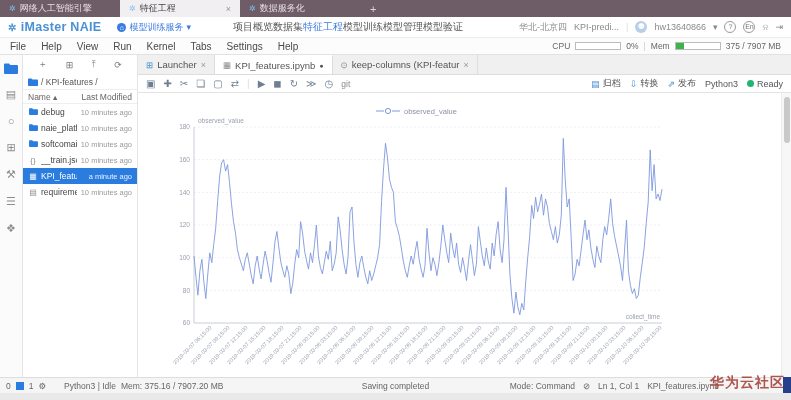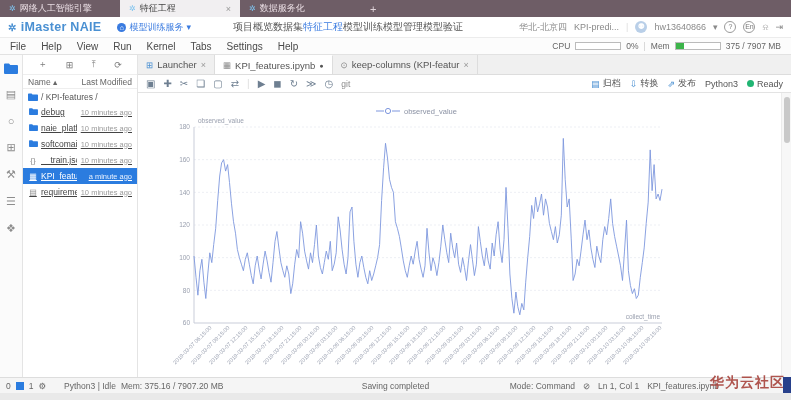--- a/index.html
+++ b/index.html
@@ -43,21 +43,21 @@
   #rail { left:0; top:55px; width:23px; height:322px; background:#fbfbfb; border-right:1px solid #e4e4e4;
           display:flex; flex-direction:column; align-items:center; padding-top:8px; gap:14px; color:#8d8d8d; font-size:11px;}
   #rail svg { display:block; }
 
   
   #fpanel { left:23px; top:55px; width:115px; height:322px; background:#fff; border-right:1px solid #e4e4e4; font-size:8.5px;}
   #ftools { height:19px; display:flex; align-items:center; justify-content:space-around; color:#7a7a7a; font-size:9px; padding:0 6px; }
   #fcrumb { height:15px; display:flex; align-items:center; gap:3px; padding:0 5px; color:#555; }
   #fhead { height:15px; display:flex; align-items:center; padding:0 5px; color:#666; border-top:1px solid #eee; border-bottom:1px solid #eee; }
   #fhead .c1 { flex:1; } #fhead .c2 { width:56px; text-align:right; }
-  .frow { height:16px; display:flex; align-items:center; gap:3px; padding:0 5px; color:#444;text-decoration:underline; }
+  .frow { height:16px; display:flex; align-items:center; gap:3px; padding:0 5px; color:#444; }
   .frow .nm { flex:1; white-space:nowrap; overflow:hidden; max-width:48px; }
   .frow .md { width:52px; text-align:right; color:#9a9a9a; font-size:7.5px; white-space:nowrap;}
   .frow.sel { background:#2b7cdf; color:#fff; }
   .frow.sel .md { color:#e8f1ff; }
   .fico { font-size:8px; color:#8a8a8a; width:10px; text-align:center;}
   .frow.sel .fico { color:#fff; }
 
   
   #nbtabs { left:138px; top:55px; width:653px; height:20px; background:#f0f0f0; border-bottom:1px solid #ddd;
             display:flex; align-items:stretch; font-size:9.5px; color:#555; }
@@ -190,29 +190,29 @@
     <span>❖</span>
   </div>
 
   <div id="fpanel" class="abs">
     <div id="ftools">
       <span>＋</span>
       <span>⊞</span>
       <span>⤒</span>
       <span>⟳</span>
     </div>
-    <div id="fhead">
-      <span class="c1"><span>Name</span> <span>▴</span></span>
-      <span class="c2">Last Modified</span>
-    </div>
     <div id="fcrumb">
       <svg width="10" height="8" viewBox="0 0 14 11">
           <path d="M0 1.5 Q0 .5 1 .5 L5 .5 L6.3 2 L13 2 Q14 2 14 3 L14 10 Q14 11 13 11 L1 11 Q0 11 0 10 Z" fill="#2b7cdf"></path>
         </svg>
       <span>/ KPI-features /</span>
+    </div>
+    <div id="fhead">
+      <span class="c1"><span>Name</span> <span>▴</span></span>
+      <span class="c2">Last Modified</span>
     </div>
     <div class="frow">
       <span class="fico"><svg width="9" height="7" viewBox="0 0 14 11">
             <path d="M0 1.5 Q0 .5 1 .5 L5 .5 L6.3 2 L13 2 Q14 2 14 3 L14 10 Q14 11 13 11 L1 11 Q0 11 0 10 Z" fill="#2b7cdf"></path>
           </svg></span>
       <span class="nm">debug</span>
       <span class="md">10 minutes ago</span>
     </div>
     <div class="frow">
       <span class="fico"><svg width="9" height="7" viewBox="0 0 14 11">

